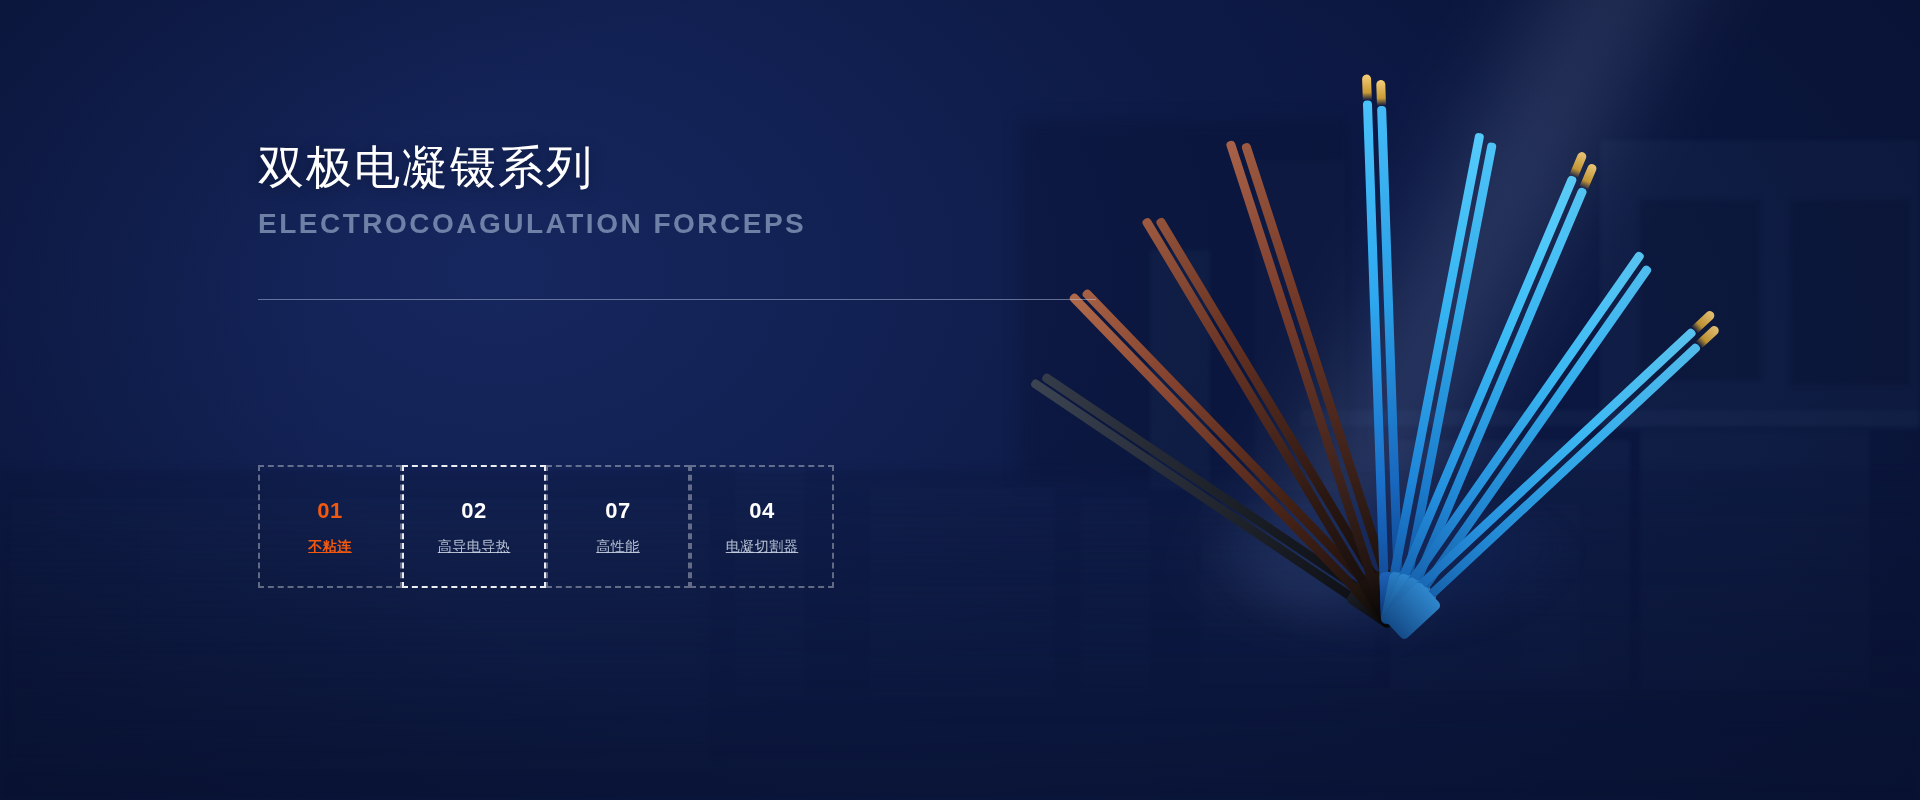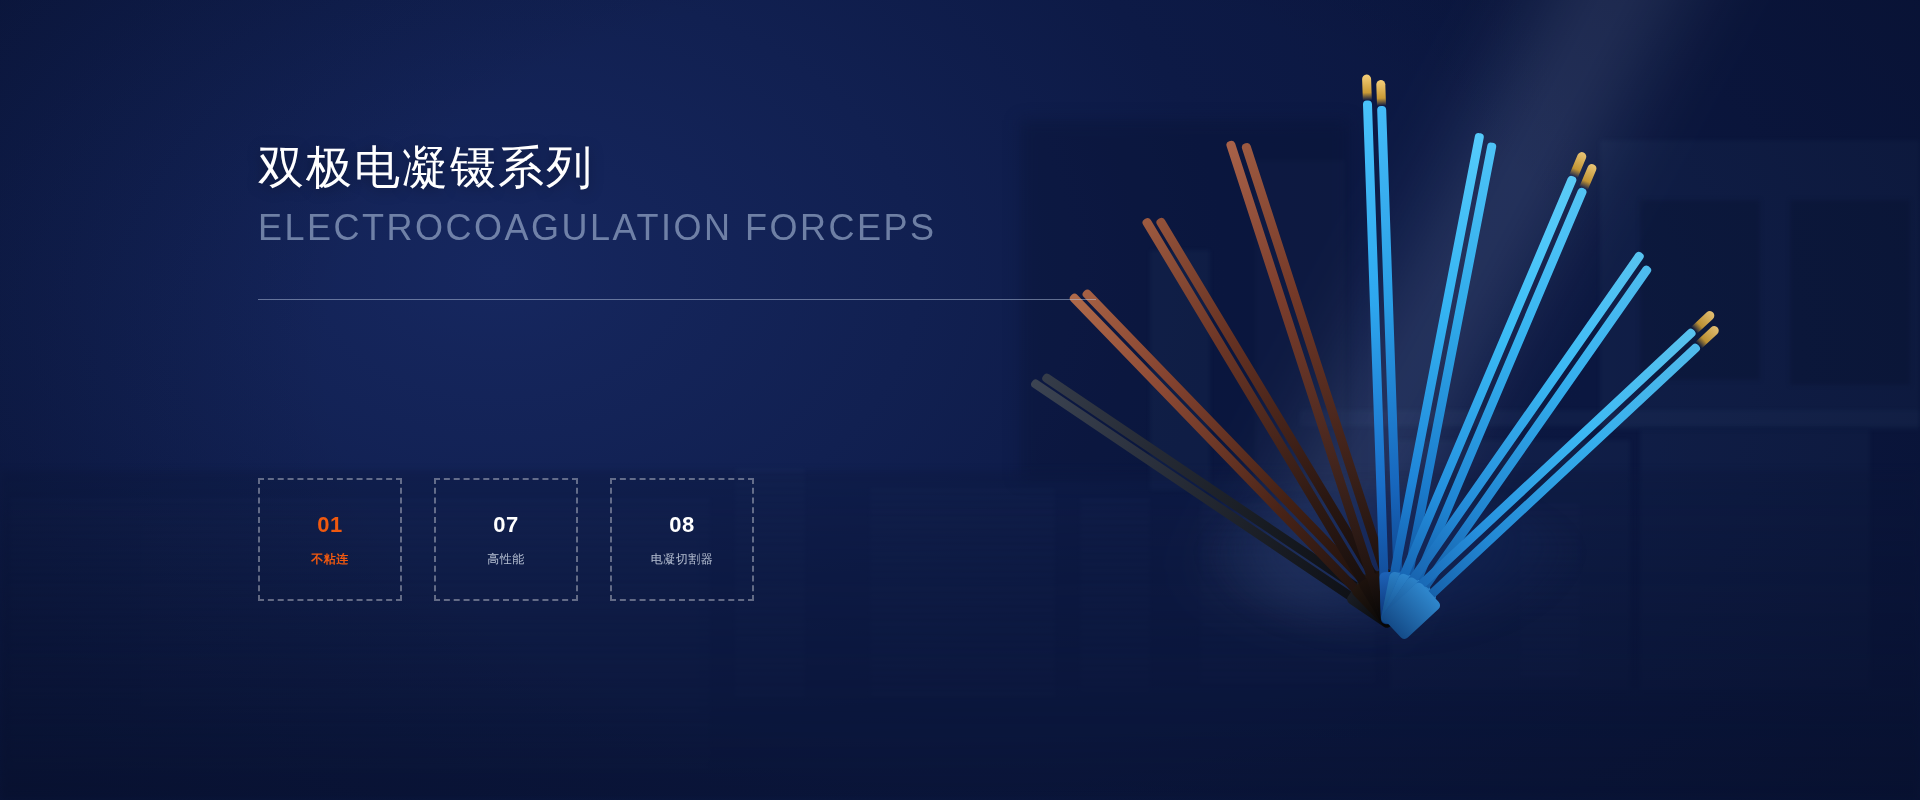--- a/index.html
+++ b/index.html
@@ -59,64 +59,64 @@
     position:absolute;left:258px;top:144px;
     font-size:46px;line-height:1;
     letter-spacing:2px;
     color:#ffffff;
     font-weight:400;
     white-space:nowrap;
     text-shadow:0 2px 14px rgba(0,0,0,.35);
   }
   .title-en{
     position:absolute;left:258px;top:210px;
-    font-size:36px;line-height:1;
+    font-size:28px;line-height:1;
     letter-spacing:2.5px;
     color:rgba(168,185,214,.62);
-    font-weight:400;
+    font-weight:700;
     white-space:nowrap;
   }
   .divider{
     position:absolute;left:258px;top:299px;
     width:838px;height:1px;
     background:rgba(190,205,230,.48);
   }
   .subtitle{
     position:absolute;left:258px;top:340px;
     font-size:20px;line-height:1;
     letter-spacing:.5px;
     color:#f05a14;
     font-weight:700;
     white-space:nowrap;
   }
 
   
   .features{
-    position:absolute;left:258px;top:478px;
+    position:absolute;left:258px;top:465px;
     display:flex;
-    gap:32px;
   }
   .feature{
     width:144px;height:123px;
     display:flex;flex-direction:column;
     align-items:center;justify-content:center;
     border:2px dashed rgba(255,255,255,.35);
     text-align:center;
   }
   .feature.hi{border-color:rgba(255,255,255,.92);}
   .feature .num{
     font-size:22px;font-weight:700;line-height:1;
     color:#ffffff;letter-spacing:.5px;
     margin-bottom:17px;
   }
   .feature .lbl{
-    font-size:12px;line-height:1;
+    font-size:14px;line-height:1;
     color:rgba(216,224,238,.82);
     letter-spacing:.5px;
     font-weight:400;
+    text-decoration:underline;
   }
   .feature.active .num{color:#f0590f;}
   .feature.active .lbl{color:#f0590f;font-weight:700;}
 
   
   .product{
     position:absolute;
     left:1080px;top:60px;
     width:620px;height:560px;
   }
@@ -258,26 +258,30 @@
     <div class="divider"></div>
 
 
     <div class="features">
 
       <div class="feature active">
         <div class="num">01</div>
         <div class="lbl">不粘连</div>
       </div>
 
+      <div class="feature hi">
+        <div class="num">02</div>
+        <div class="lbl">高导电导热</div>
+      </div>
 
       <div class="feature">
         <div class="num">07</div>
         <div class="lbl">高性能</div>
       </div>
 
       <div class="feature">
-        <div class="num">08</div>
+        <div class="num">04</div>
         <div class="lbl">电凝切割器</div>
       </div>
 
     </div>
   </div>
 </div>
 
 </body></html>

